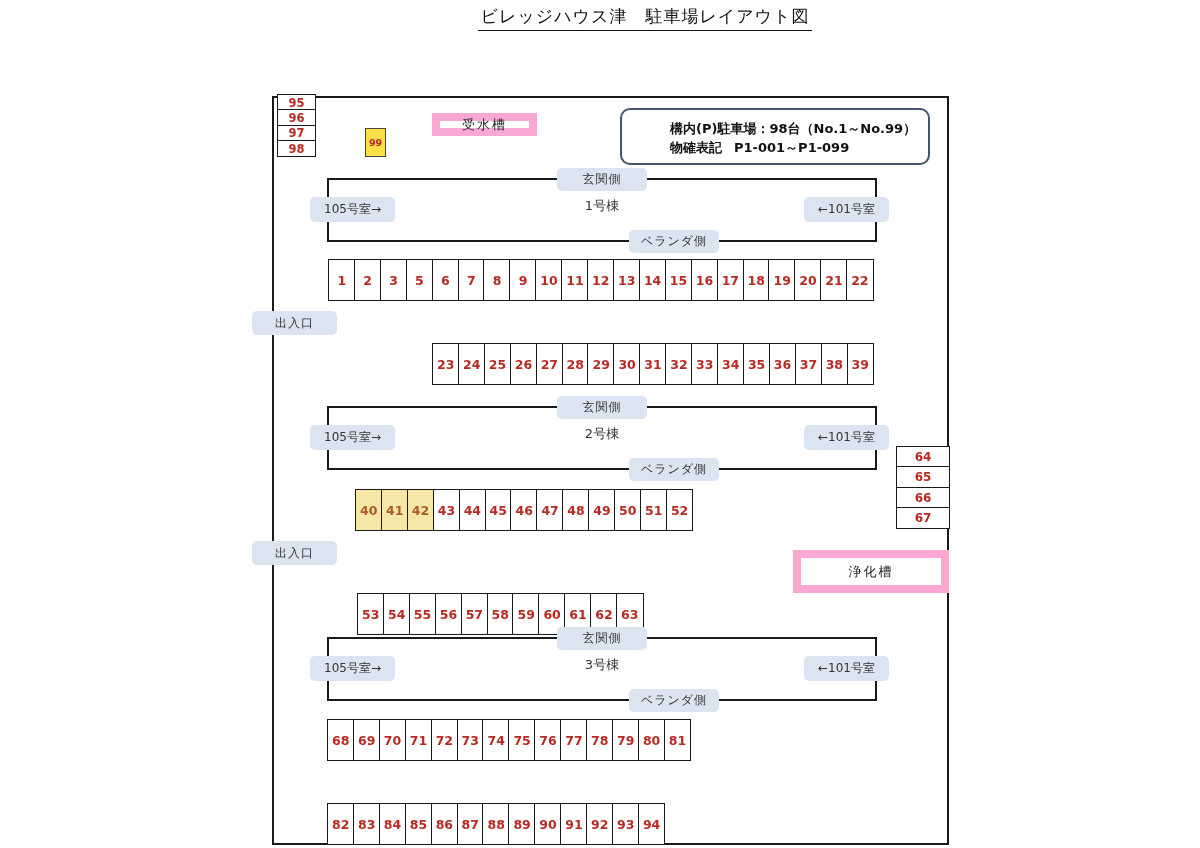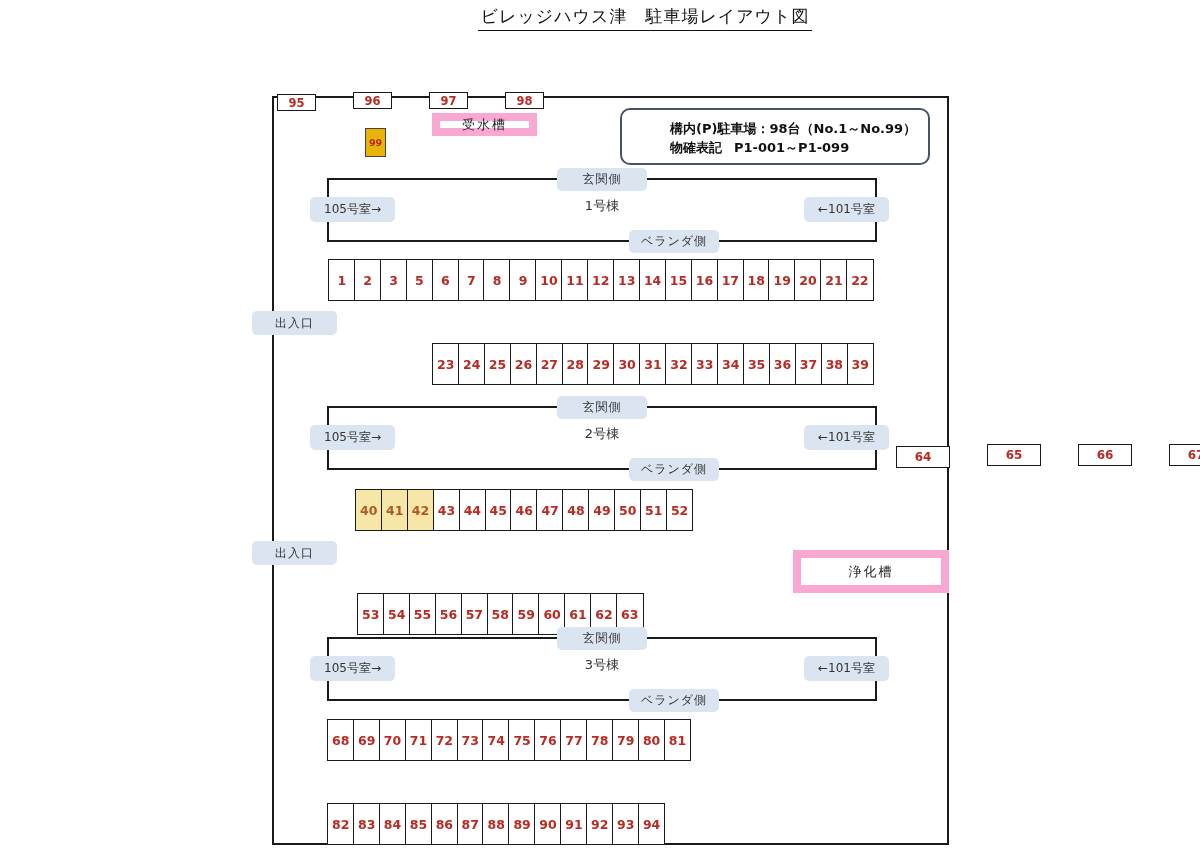--- a/index.html
+++ b/index.html
@@ -21,30 +21,30 @@
   }
   .prow .pcell + .pcell{margin-left:-1.6px;}
   .pcell.hl{background:var(--highlight_bg,#f6e7a9);color:var(--highlight_number,#ad5b25);}
   #rowA{left:328px;top:259px;}
   #rowB{left:432px;top:343px;}
   #rowC{left:355px;top:489px;}
   #rowD{left:357px;top:573px;margin-top:20px;}
   #rowE{left:327px;top:719px;}
   #rowF{left:327px;top:803px;}
 
-  .pcol{position:absolute;display:flex;flex-direction:row;gap:37px;}
+  .pcol{position:absolute;display:flex;flex-direction:column;}
   .pcol .pcell + .pcell{margin-left:0;margin-top:-1.6px;}
   #colTL{left:277px;top:94px;}
   #colTL .pcell{width:39px;height:17px;font-size:11.5px;}
   #colR{left:896px;top:446px;}
   #colR .pcell{width:54px;height:22px;font-size:12px;}
 
   #cell99{position:absolute;left:365px;top:128px;width:21px;height:29px;box-sizing:border-box;
     border:1.2px solid #444;display:flex;align-items:center;justify-content:center;
-    font-size:9.5px;font-weight:bold;color:var(--number_red,#b92a22);background:#eab308;}
+    font-size:9.5px;font-weight:bold;color:var(--number_red,#b92a22);background:#fde047;}
 
   
   .facility{position:absolute;box-sizing:border-box;border:8px solid #f9a8d4;background:#fff;
     display:flex;align-items:center;justify-content:center;font-size:13px;color:#222;letter-spacing:2px;}
   #waterTank{left:432px;top:113px;width:105px;height:23px;}
   #septic{left:793px;top:550px;width:156px;height:43px;}
 
   
   .info-box{position:absolute;left:600px;top:108px;width:310px;height:57px;box-sizing:border-box;
     border:2px solid var(--info_border,#44546a);border-radius:10px;background:#fff;

